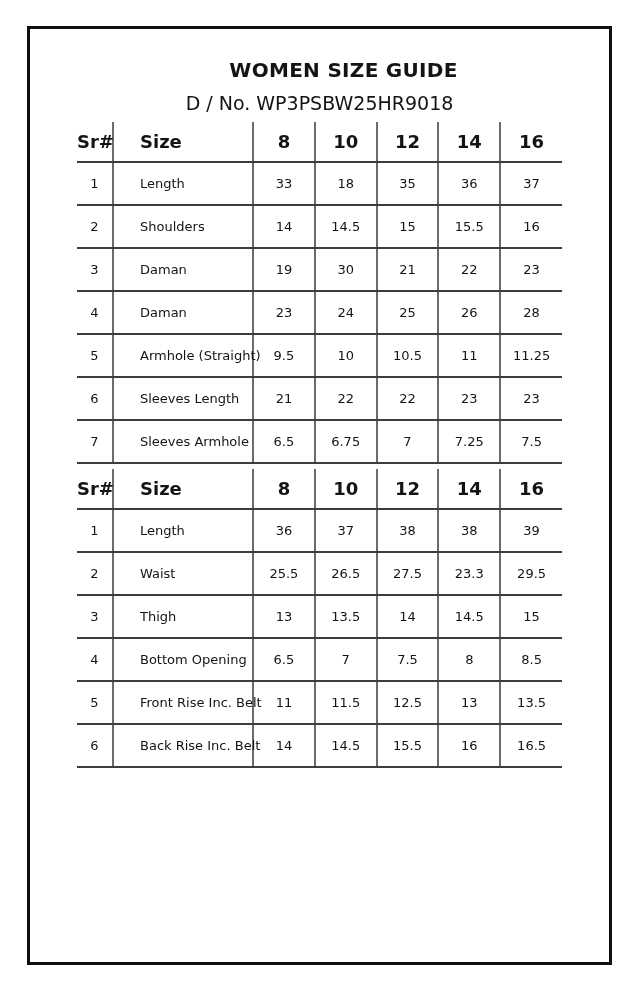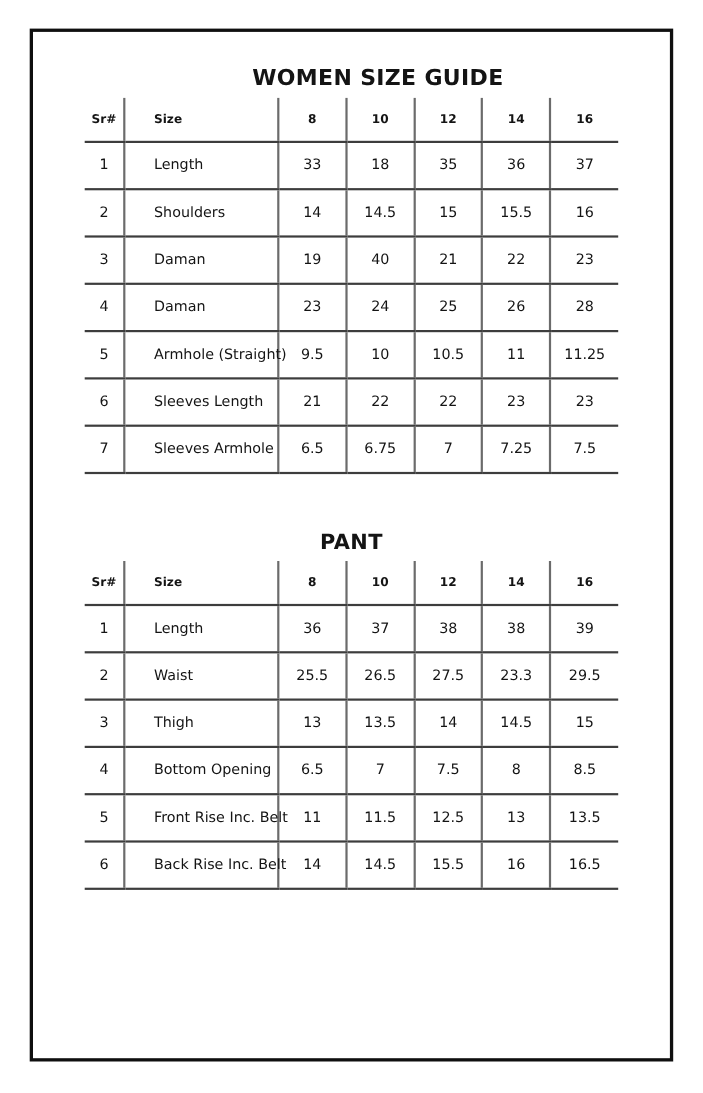--- a/index.html
+++ b/index.html
@@ -66,40 +66,41 @@
     text-align:center;
     padding:0;
     overflow:visible;
     white-space:nowrap;
   }
   .size-table th + th, .size-table td + td{
     border-left:2px solid var(--vline-color);
   }
   .size-table th{
     height:40px;
-    font-size:11px;
+    font-size:18px;
     font-weight:bold;
   }
   .size-table td{
     height:43px;
     font-size:13px;
     font-weight:normal;
   }
   .size-table .col-size{
     text-align:left;
     padding-left:26px;
   }
 </style>
 </head>
 <body>
 
 <div class="sheet">
 
   <h1 class="title">WOMEN SIZE GUIDE</h1>
 
+  <div class="subtitle">D / No. WP3PSBW25HR9018</div>
 
   <section>
     <table class="size-table shirt">
       <colgroup>
         <col class="c-sr">
           <col class="c-size">
         <col class="c-num">
           <col class="c-num">
           <col class="c-num">
           <col class="c-num">
@@ -132,21 +133,21 @@
             <td>14</td>
             <td>14.5</td>
             <td>15</td>
             <td>15.5</td>
             <td>16</td>
           </tr>
           <tr>
             <td>3</td>
             <td class="col-size">Daman</td>
             <td>19</td>
-            <td>40</td>
+            <td>30</td>
             <td>21</td>
             <td>22</td>
             <td>23</td>
           </tr>
           <tr>
             <td>4</td>
             <td class="col-size">Daman</td>
             <td>23</td>
             <td>24</td>
             <td>25</td>
@@ -178,21 +179,20 @@
             <td>6.75</td>
             <td>7</td>
             <td>7.25</td>
             <td>7.5</td>
           </tr>
         </tbody>
       </table>
   </section>
 
   <section>
-    <h2 class="section-heading pant-heading">PANT</h2>
     <table class="size-table pant">
       <colgroup>
         <col class="c-sr">
           <col class="c-size">
         <col class="c-num">
           <col class="c-num">
           <col class="c-num">
           <col class="c-num">
           <col class="c-num">
       </colgroup>

